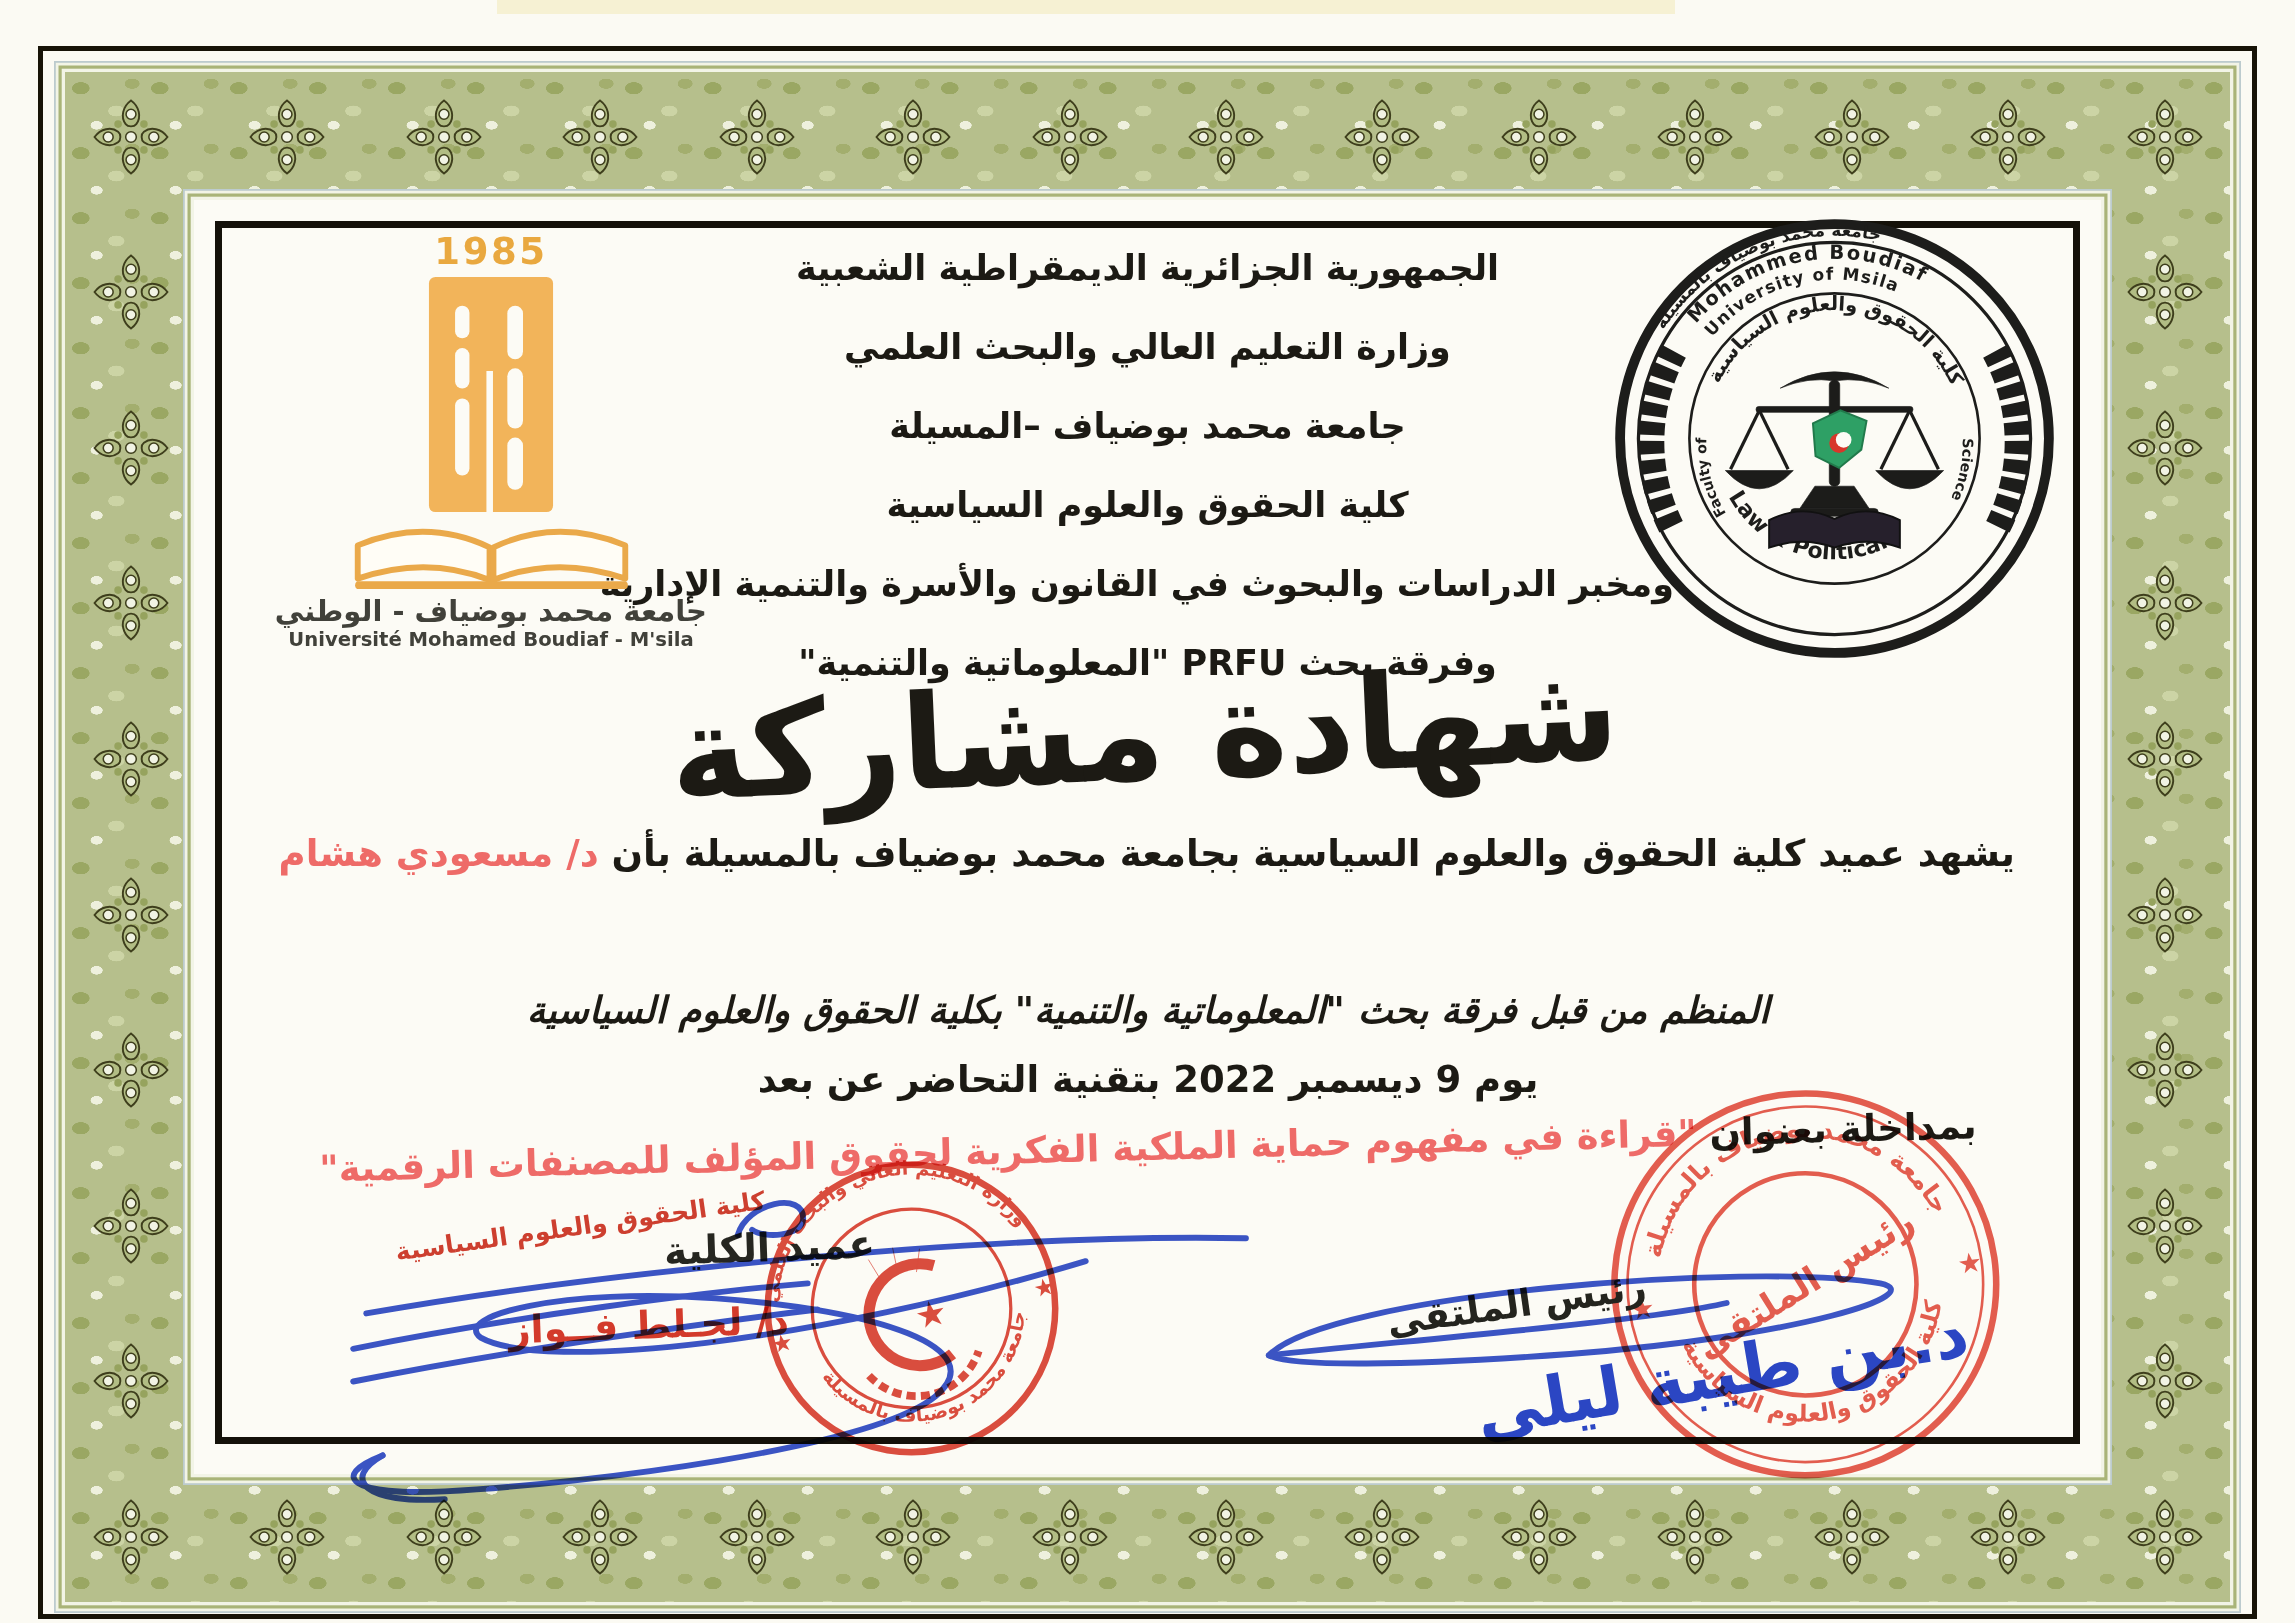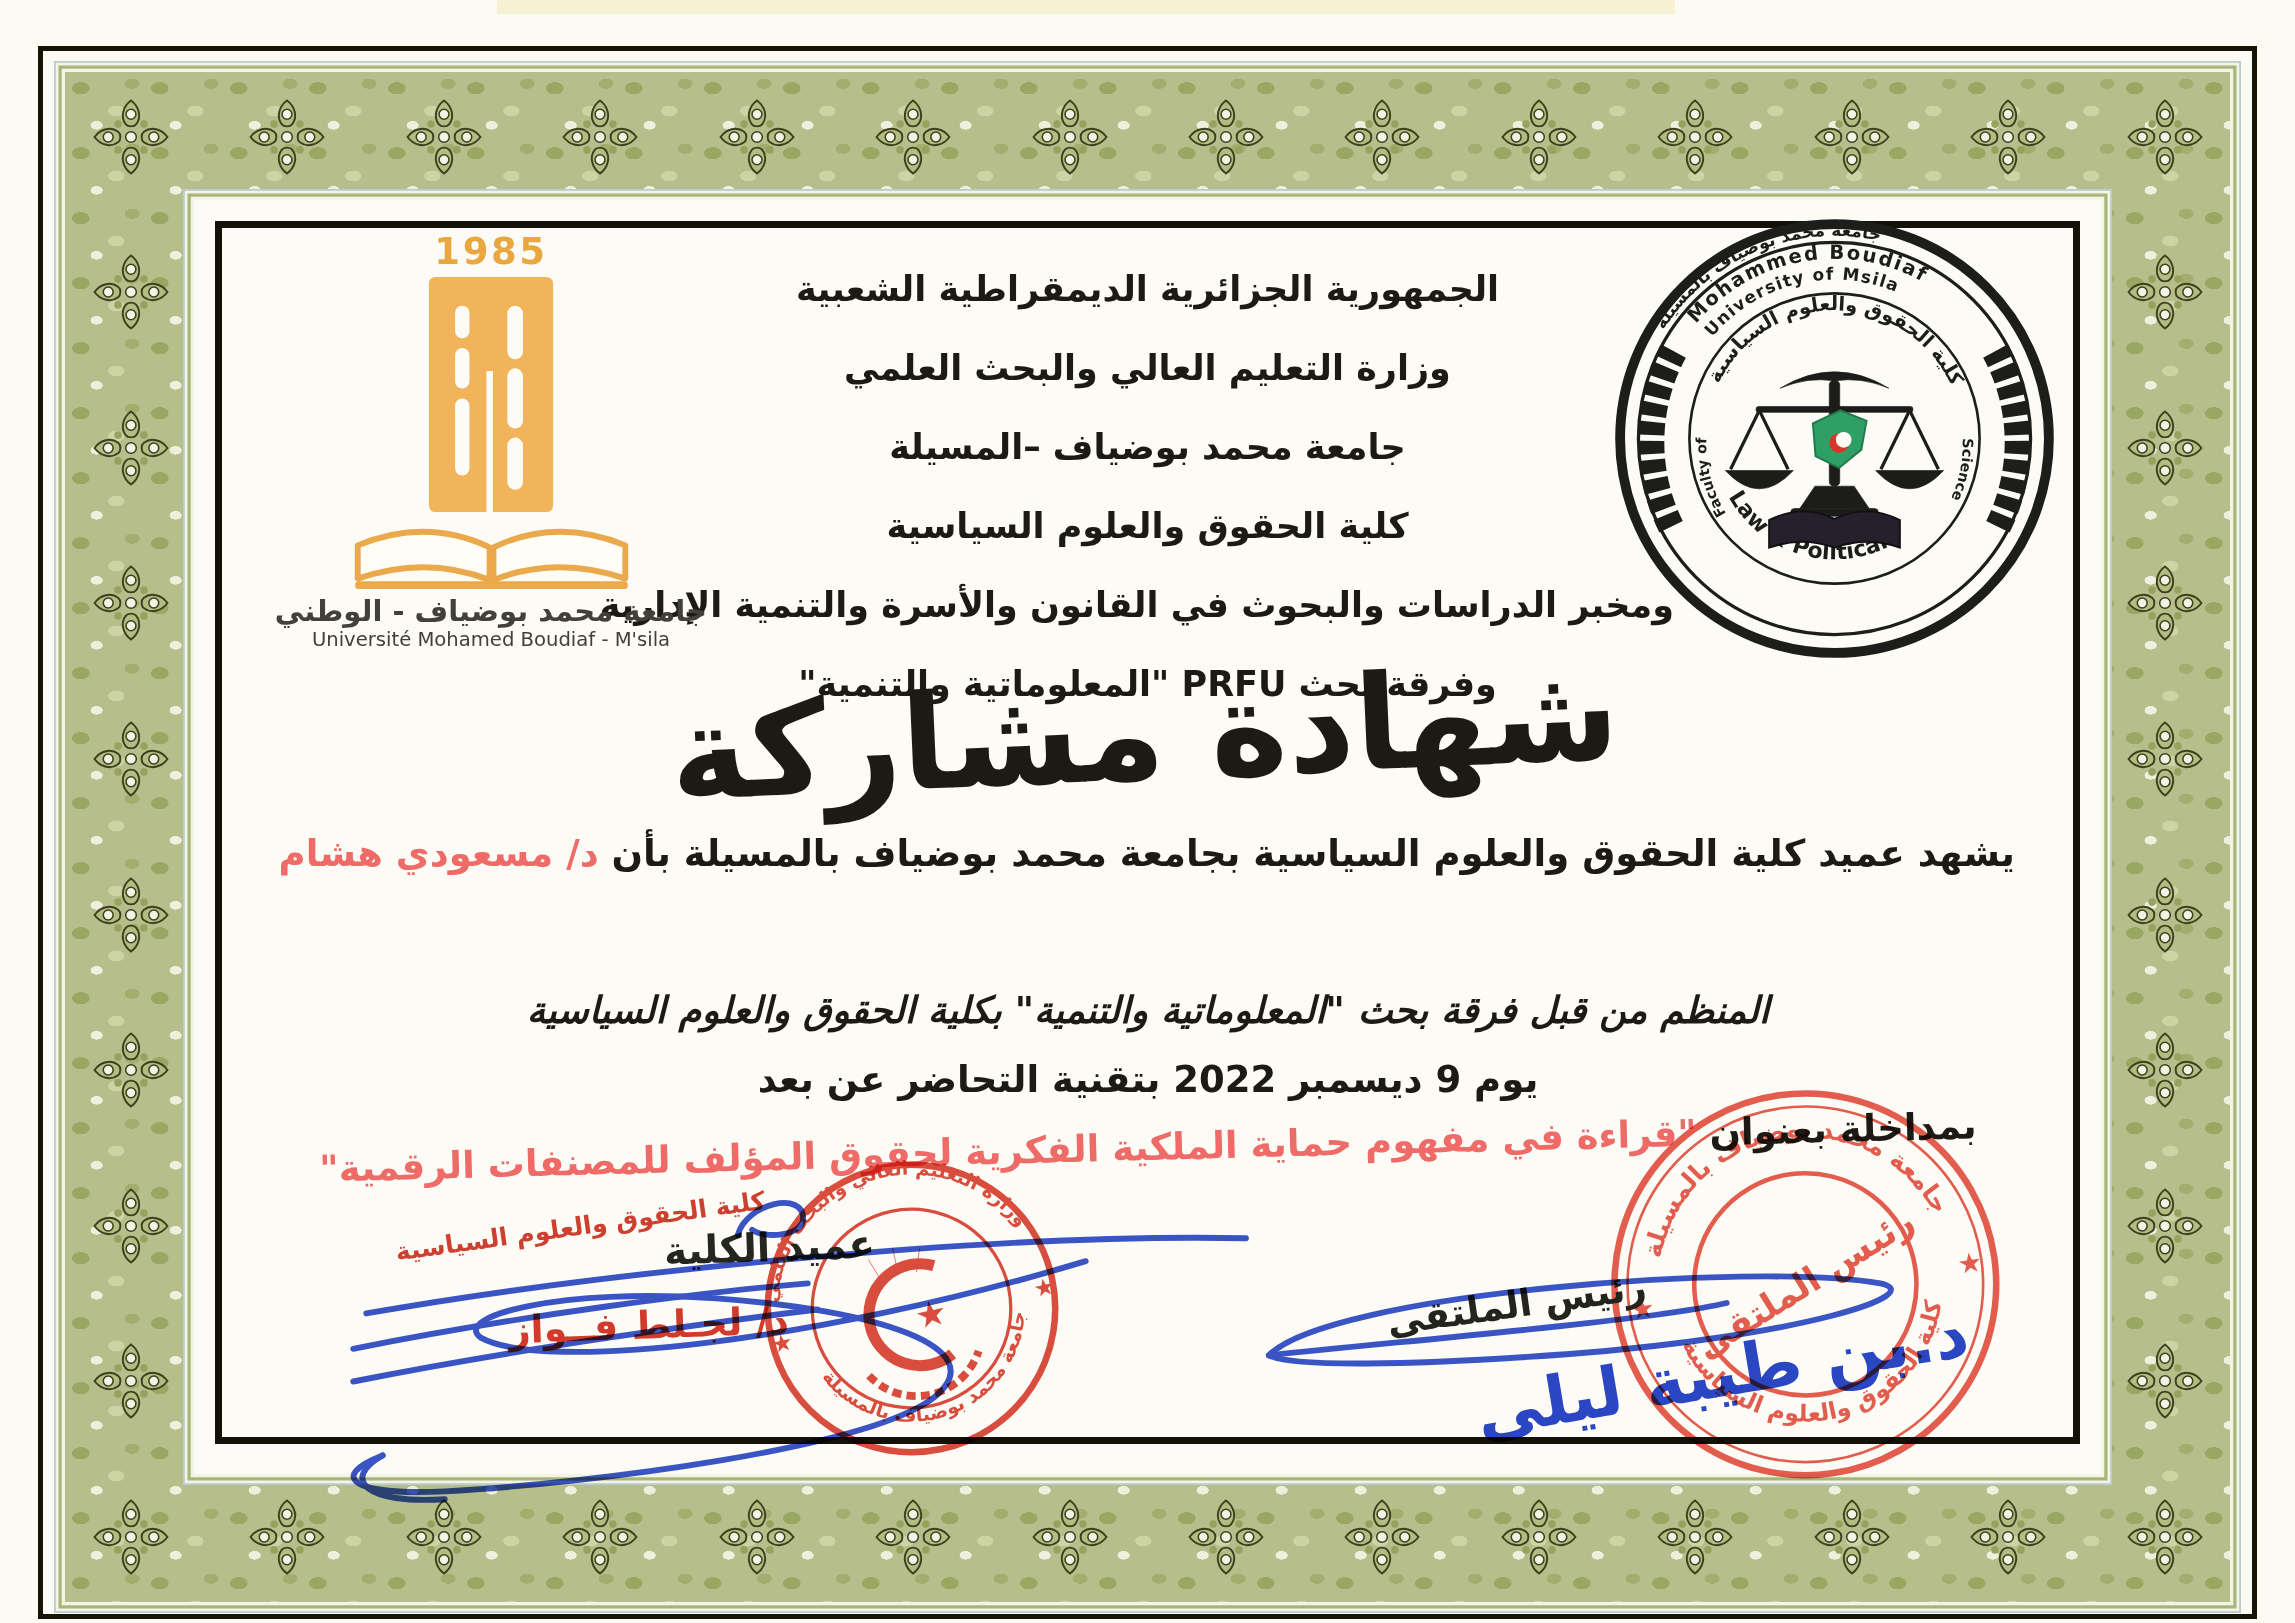--- a/index.html
+++ b/index.html
@@ -17,35 +17,35 @@
           radial-gradient(ellipse 13px 9.2px at 40% 82%, #eef0dd 45%, transparent 48%),
           radial-gradient(ellipse 14.4px 9.8px at 85% 18%, #a3ae6e 50%, transparent 53%);
         background-size:79px 65px;
         box-shadow:0 0 0 3.3px #f2f4e6,0 0 0 6.5px #a9b478,0 0 0 9.2px #f2f4e6,0 0 0 11px #bccbce;}
   .band-hole{left:194px;top:200px;right:194px;bottom:149px;background:#fcfbf5;z-index:2;
         box-shadow:0 0 0 3.3px #f2f4e6,0 0 0 6.5px #a9b478,0 0 0 9.2px #f2f4e6,0 0 0 11px #bccbce;}
   .content-border{left:215px;top:221px;right:215px;bottom:179px;border:7.9px solid #141109;z-index:5;}
   .med{position:absolute;z-index:3;}
   #frame-medallions{position:absolute;inset:0;z-index:3;}
   
-  .header{left:621px;top:229px;width:1053px;text-align:center;direction:rtl;z-index:10;margin-top:21px;}
+  .header{left:621px;top:229px;width:1053px;text-align:center;direction:rtl;z-index:10;}
   .h-line{height:79px;line-height:79px;font-size:35px;font-weight:700;white-space:nowrap;}
   .title{left:654px;top:657px;width:981px;text-align:center;font-size:131px;font-weight:700;
          transform:rotate(-2.5deg);z-index:10;white-space:nowrap;}
   
   .body-line{left:281px;width:1734px;text-align:center;direction:rtl;font-size:37px;font-weight:700;
              z-index:10;white-space:nowrap;}
   .bl1{top:832px;} .bl2{top:899px;} .bl3{top:989px;font-style:italic;} .bl4{top:1058px;}
   .bl5{top:1126px;transform:rotate(-1.5deg);}
   .salmon{color:#ee6b68;}
   
   .logo{left:275px;top:230px;width:432px;text-align:center;z-index:10;}
   .logo-year{font-size:37px;font-weight:700;color:#e9a83f;letter-spacing:2.6px;}
   .logo-ar{font-size:29px;font-weight:700;color:#41413a;direction:rtl;margin-top:1.3px;white-space:nowrap;}
-  .logo-fr{font-size:19.6px;font-weight:400;color:#41413a;white-space:nowrap;}
+  .logo-fr{font-size:19.6px;font-weight:700;color:#41413a;white-space:nowrap;}
   .logo svg{display:block;margin:0 auto;}
   .book-svg{margin-top:-37px;}
   
   .seal{left:1609px;top:213px;z-index:10;}
   .stamp{mix-blend-mode:multiply;z-index:25;}
   .stamp-left{left:758px;top:1155px;}
   .stamp-right{left:1606px;top:1085px;}
   
   .dean-label{left:664px;top:1225px;font-size:39px;font-weight:700;color:#262620;
               transform:rotate(-2deg);direction:rtl;z-index:30;white-space:nowrap;}

